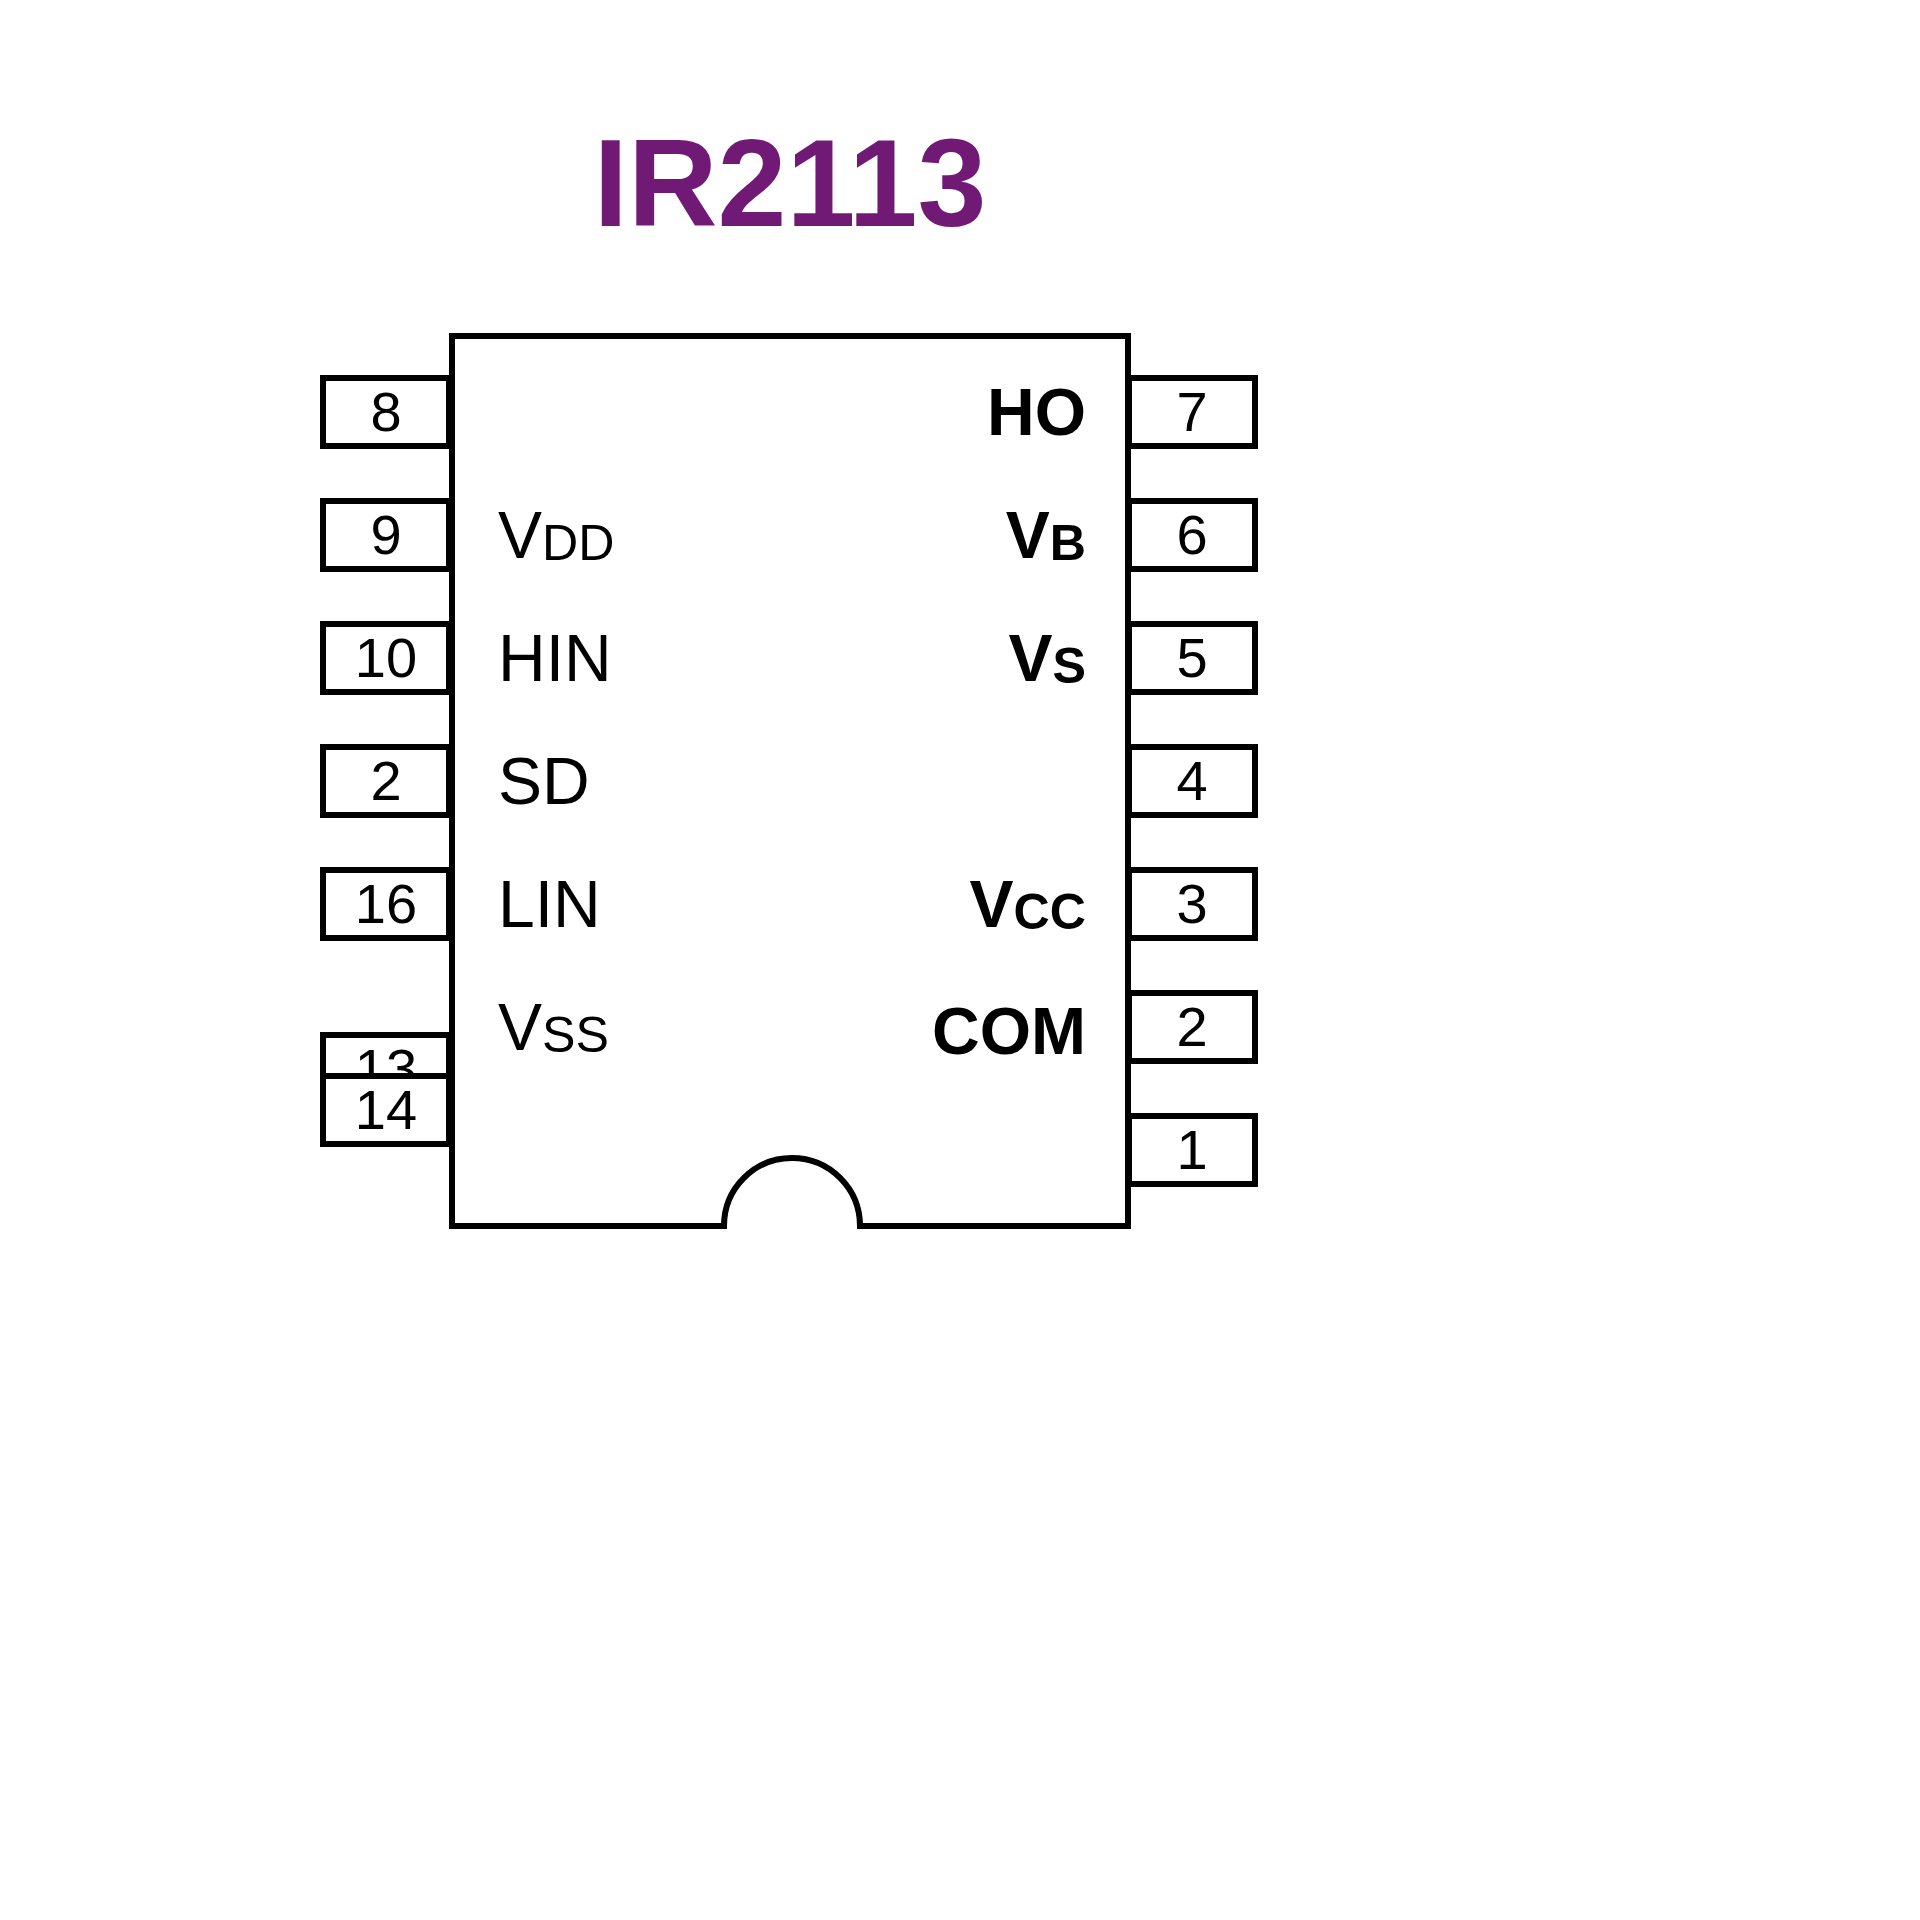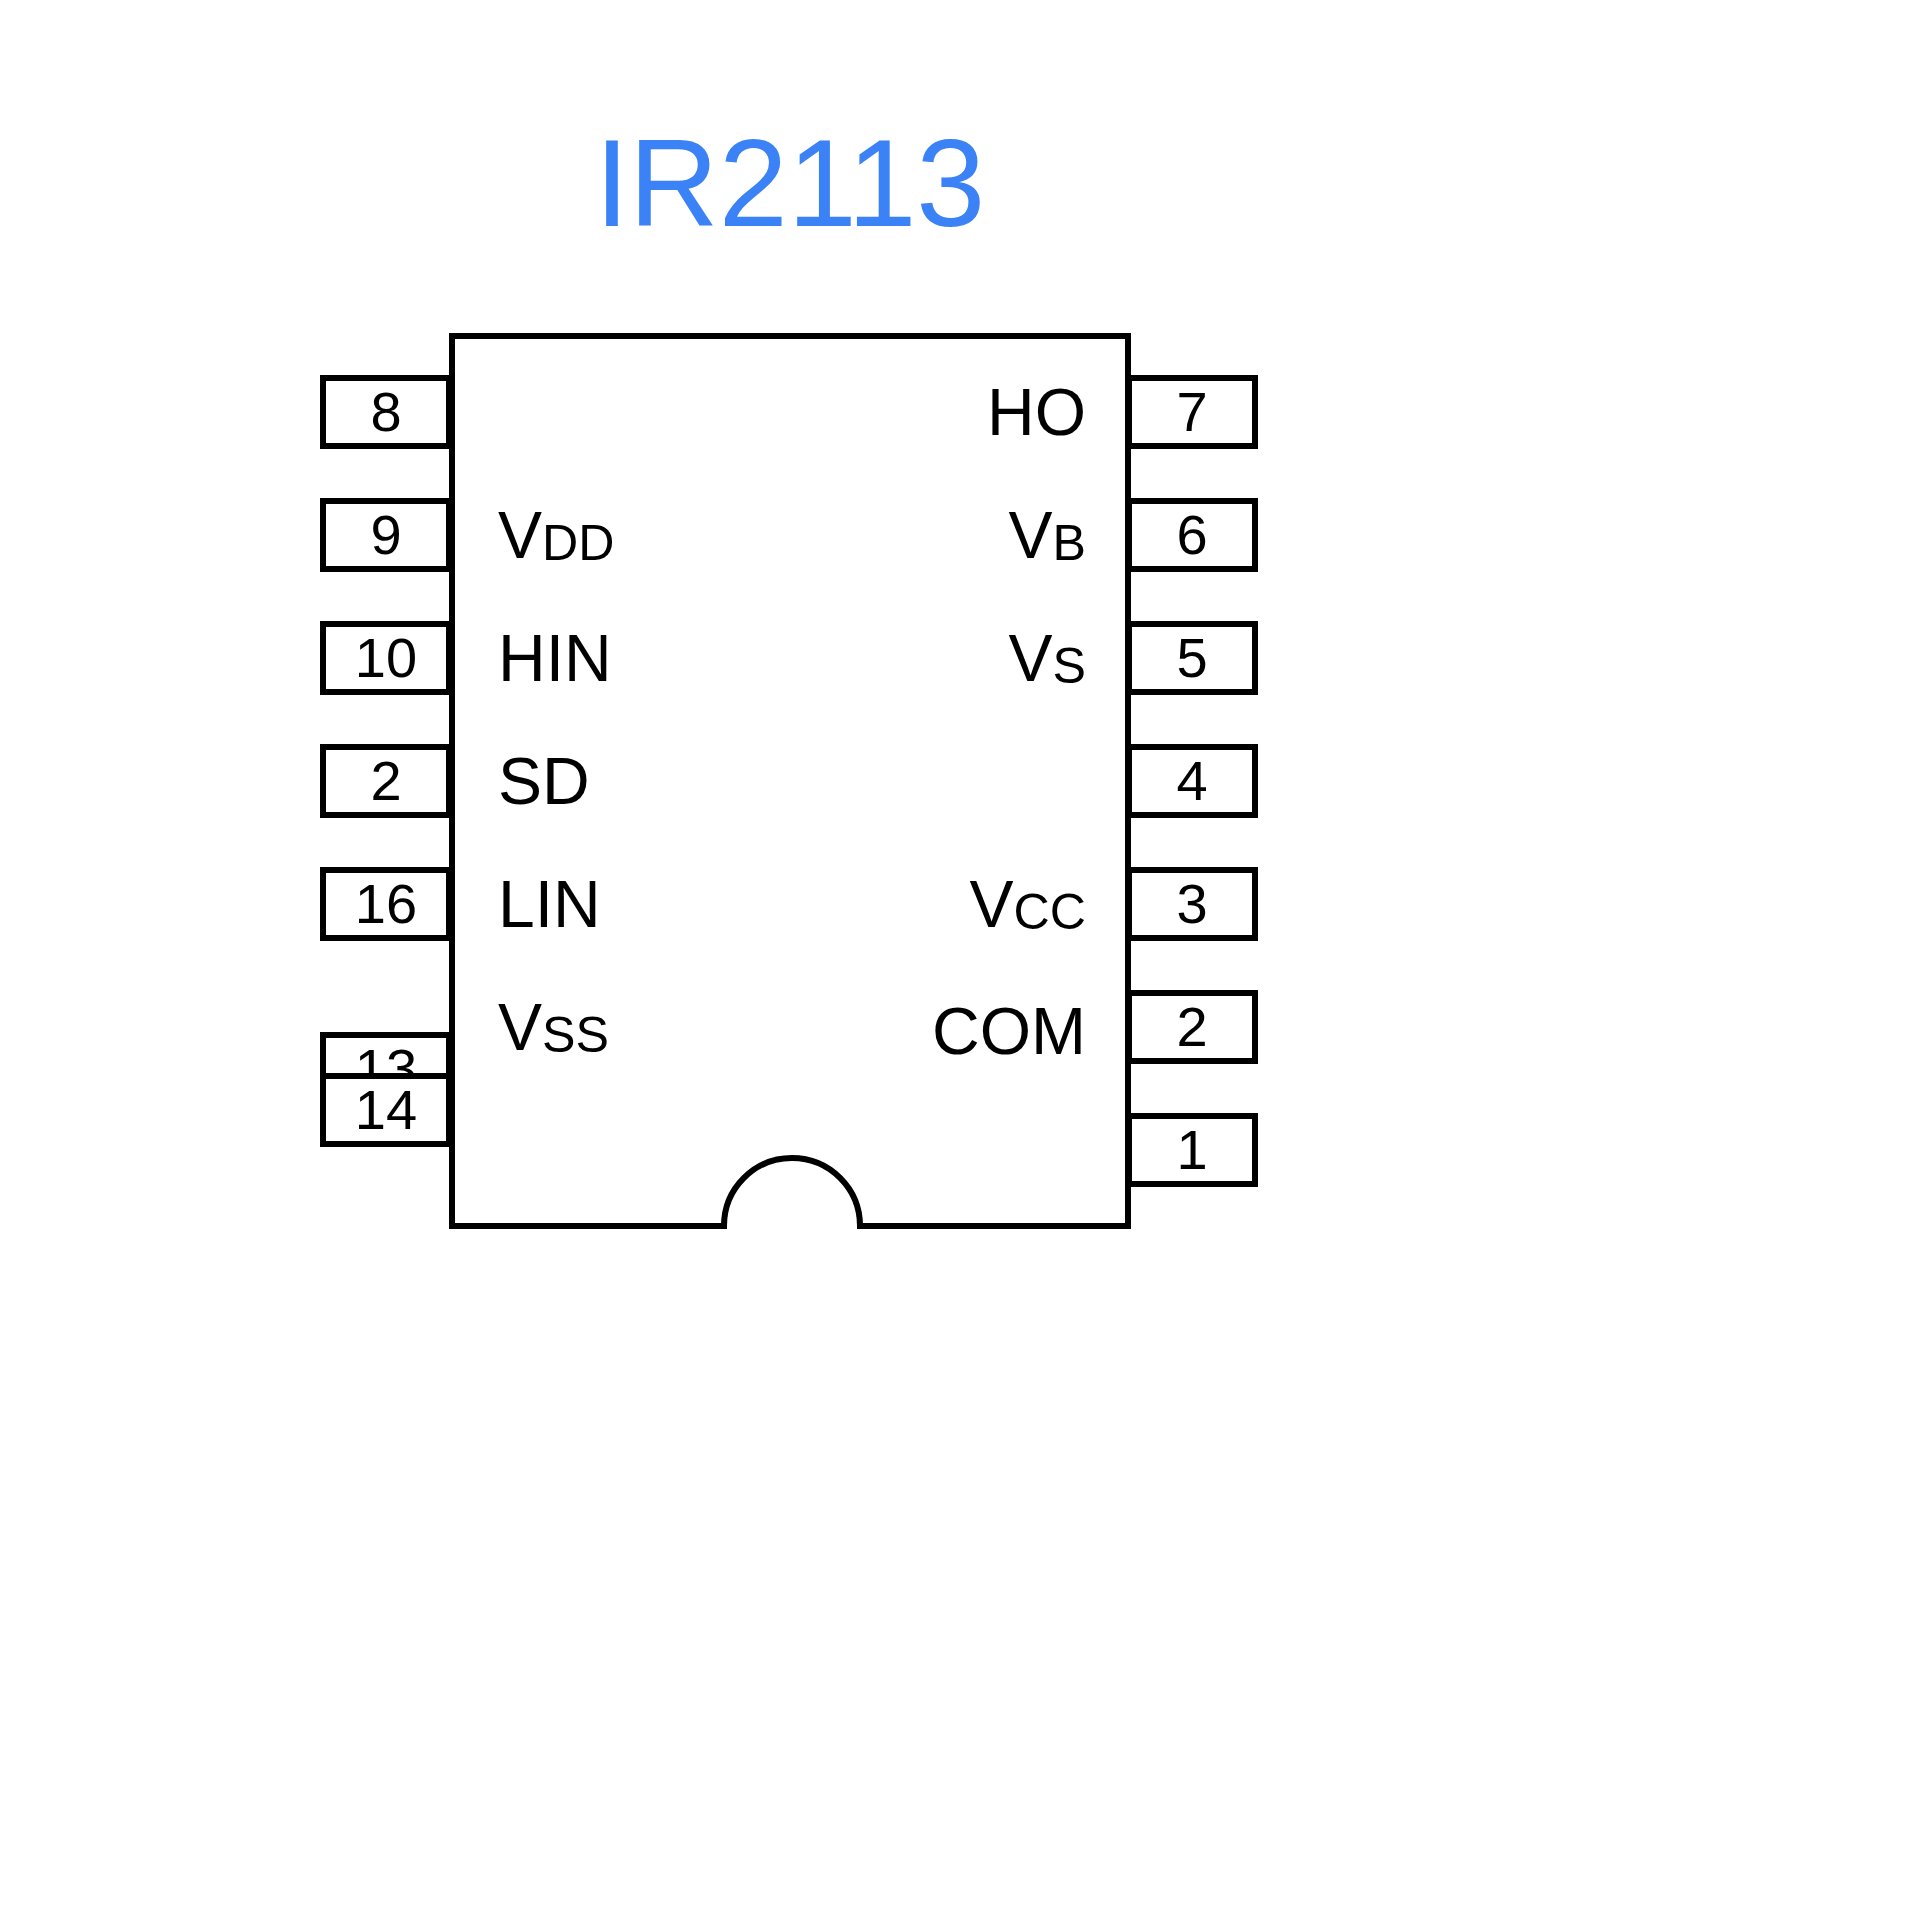--- a/index.html
+++ b/index.html
@@ -19,22 +19,22 @@
     background: #ffffff;
     overflow: hidden;
   }
   .title {
     position: absolute;
     left: 450px;
     top: 112px;
     width: 680px;
     text-align: center;
     font-size: 124px;
-    font-weight: normal;
-    color: #3b82f6;
+    font-weight: bold;
+    color: #701a75;
   }
   .chip-svg {
     position: absolute;
     left: 0;
     top: 0;
   }
   .pin-box {
     position: absolute;
     width: 120px;
     height: 62px;
@@ -59,20 +59,21 @@
     line-height: 1;
     white-space: nowrap;
   }
   .label-left {
     left: 498px;
   }
   .label-right {
     left: 700px;
     width: 386px;
     justify-content: flex-end;
+    font-weight: bold;
   }
   .sub {
     font-size: 0.76em;
     display: inline-block;
     transform: translateY(0.16em);
   }
 </style>
 </head>
 <body>
 

